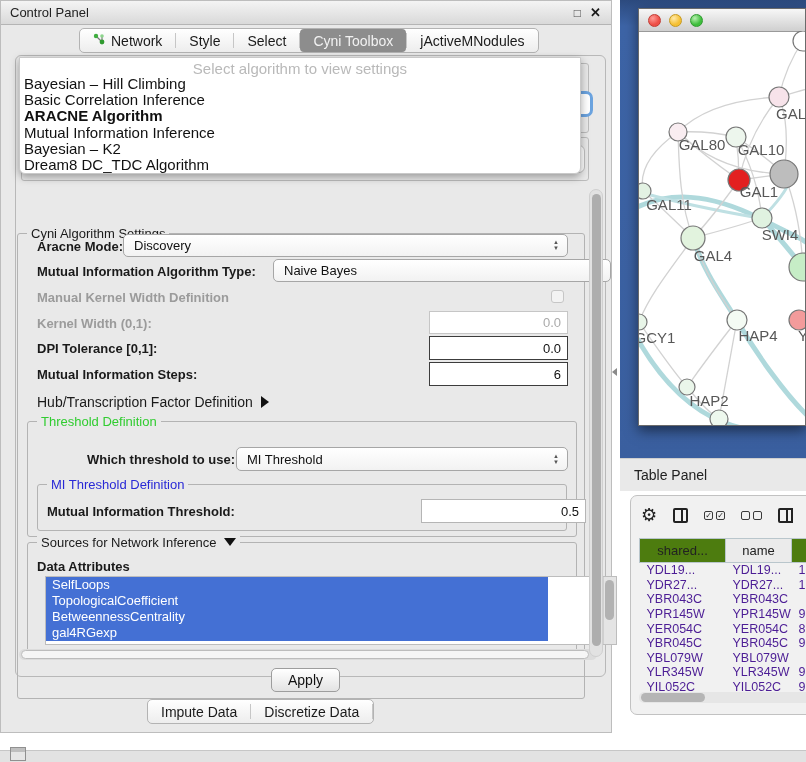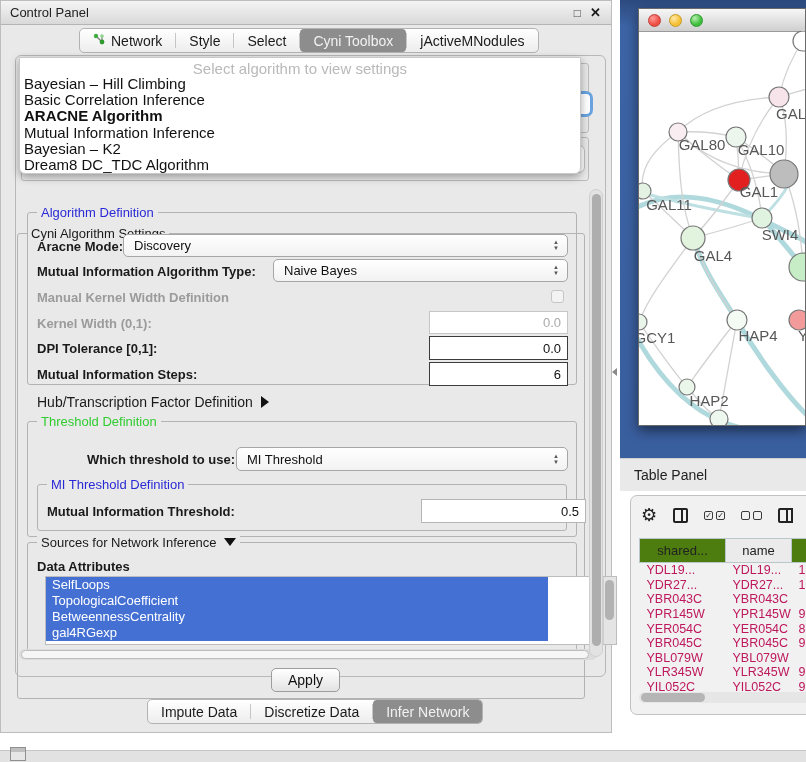--- a/index.html
+++ b/index.html
@@ -82,21 +82,21 @@
   .tt-toolbar{left:10px;top:8px;height:22px;display:flex;align-items:center;gap:16px;}
   .gear{font-size:18px;color:#222;line-height:18px;}
   .split-icon{width:15px;height:15px;border:2px solid #222;border-radius:2px;position:relative;box-sizing:border-box;}
   .split-icon:before{content:"";position:absolute;left:50%;top:0;width:2px;height:100%;background:#222;}
   .cb-pair{display:flex;gap:3px;}
   .mini-cb{width:9px;height:9px;border:1.5px solid #3a3a3a;border-radius:2px;box-sizing:border-box;
            font-size:8px;line-height:7px;color:#222;text-align:center;}
   .tbl{left:8px;top:42px;width:190px;border-collapse:collapse;table-layout:fixed;font-size:12.5px;}
   .tbl th{height:21px;font-weight:400;font-size:13px;color:#222;border:1px solid #b9c6cc;background:#ebebeb;text-align:center;}
   .tbl th.blue{background:#4d7c0f;}
-  .tbl td{height:14.6px;padding:0 0 0 7px;color:#be185d;white-space:nowrap;overflow:hidden;}
+  .tbl td{height:14.6px;padding:0 0 0 7px;color:#4c1d95;white-space:nowrap;overflow:hidden;}
   .sash-arrow{width:0;height:0;border-right:5px solid #8a8a8a;border-top:4px solid transparent;border-bottom:4px solid transparent;}
   .bottom-strip{left:0;top:750px;width:806px;height:12px;background:#e2e2e2;border-top:1px solid #c6c6c6;}
   .mini-window-icon{left:10px;top:747px;width:16px;height:14px;border:1px solid #909090;background:#e6e6e6;
                     box-sizing:border-box;}
   .mini-window-icon:before{content:"";position:absolute;left:0;top:0;width:100%;height:4px;background:#bfbfbf;}
   svg text{font-family:"Liberation Sans",sans-serif;}
 </style>
 </head>
 <body>
 
@@ -154,33 +154,30 @@
         <div class="dd-item">Mutual Information Inference</div>
         <div class="dd-item">Bayesian – K2</div>
         <div class="dd-item">Dream8 DC_TDC Algorithm</div>
       </div>
   </div>
 
   <div class="abs group" style="left:16px;top:188px;width:568px;height:466px;margin-top:44px;">
     <span class="group-label lbl-black">Cyni Algorithm Settings</span>
   </div>
 
-  <div class="abs group" style="left:26px;top:211px;width:550px;height:173px;">
-    <span class="group-label lbl-blue">Algorithm Definition</span>
-  </div>
   <span class="abs fld-label" style="left:36px;top:238px;">Aracne Mode:</span>
   <div class="abs combo" style="left:122px;top:233px;width:445px;height:23px;">
     <span>Discovery</span>
     <span class="arrows">
         <span>▲</span>
         <span>▼</span>
       </span>
   </div>
   <span class="abs fld-label" style="left:36px;top:263px;">Mutual Information Algorithm Type:</span>
-  <div class="abs combo" style="left:272px;top:258px;width:295px;height:23px;">
+  <div class="abs combo" style="left:272px;top:258px;width:338px;height:23px;">
     <span>Naive Bayes</span>
     <span class="arrows">
         <span>▲</span>
         <span>▼</span>
       </span>
   </div>
   <span class="abs fld-label disabled" style="left:36px;top:289px;">Manual Kernel Width Definition</span>
   <div class="abs checkbox" style="left:550px;top:289px;"></div>
   <span class="abs fld-label disabled" style="left:36px;top:315px;">Kernel Width (0,1):</span>
   <div class="abs field disabled" style="left:428px;top:310px;width:139px;height:23px;">
@@ -247,23 +244,20 @@
 
   <div class="abs tabbar" id="bottom-tabs" style="left:146px;top:698px;">
       <div class="tab">
         <span>Impute Data</span>
       </div>
       <div class="tab-div"></div>
       <div class="tab">
         <span>Discretize Data</span>
       </div>
       <div class="tab-div"></div>
-      <div class="tab selected">
-        <span>Infer Network</span>
-      </div>
     </div>
 </div>
 
 <div class="abs sash-arrow" style="left:612px;top:368px;"></div>
 
 <div class="abs desktop"></div>
 
 <div class="abs net-window">
   <div class="abs net-titlebar">
     <span class="light red"></span>

